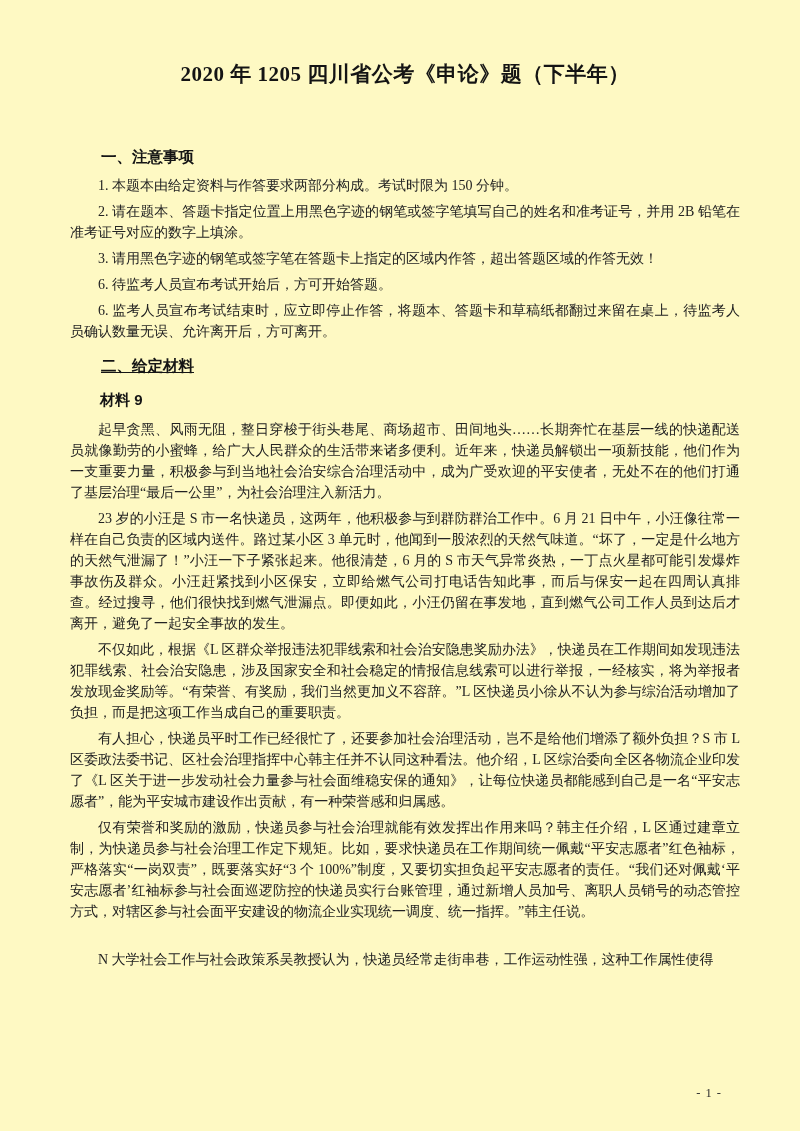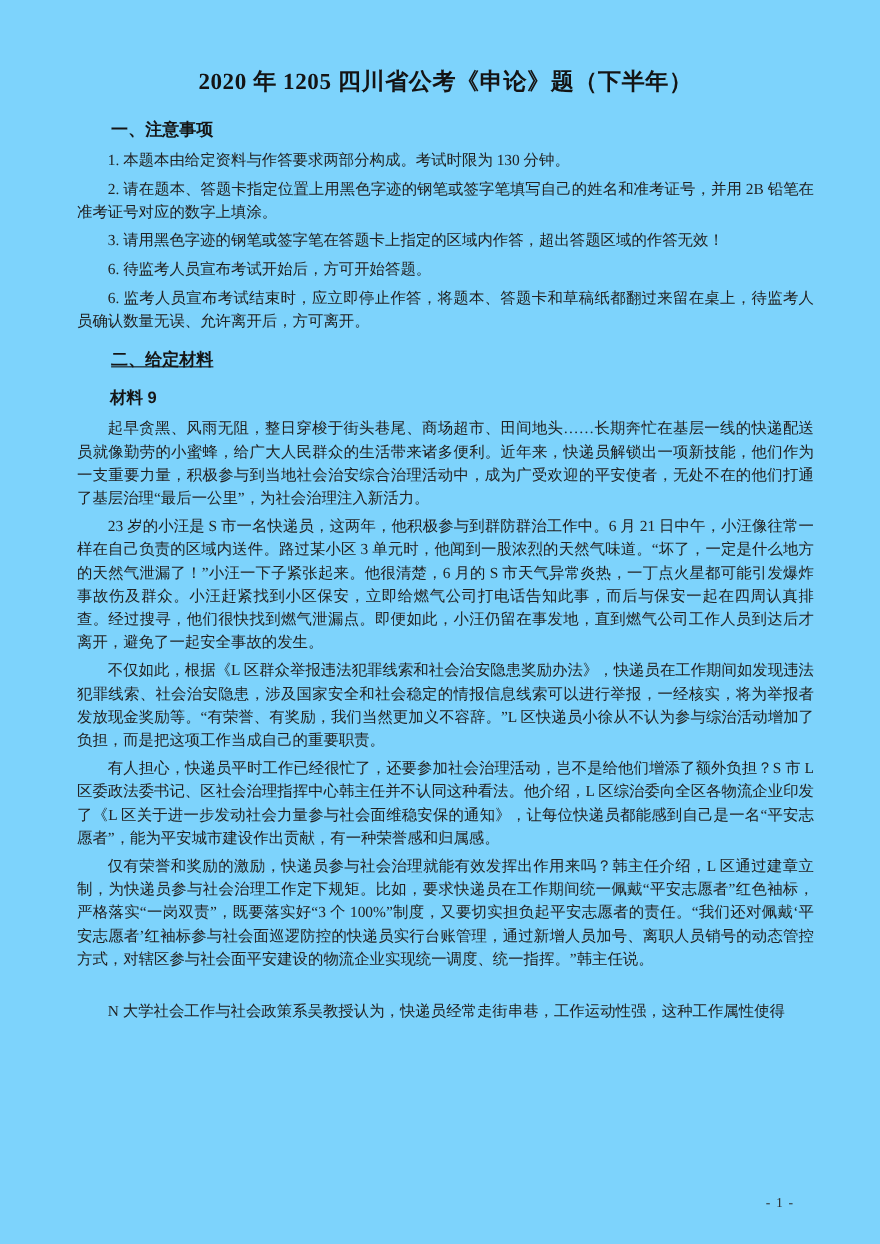--- a/index.html
+++ b/index.html
@@ -6,21 +6,21 @@
     margin: 0;
     padding: 0;
     background: #ffffff;
   }
   .page {
     position: relative;
     width: 800px;
     height: 1131px;
     margin: 0 auto;
     box-sizing: border-box;
-    background: #7dd3fc;
+    background: #fef9c3;
     padding: 50px 60px 0 70px;
     font-family: "Liberation Serif", "DejaVu Serif", serif;
     color: #1f1f1f;
     overflow: hidden;
   }
   .title {
     font-size: 21px;
     font-weight: 600;
     letter-spacing: 0.5px;
     text-align: center;
@@ -29,21 +29,21 @@
   }
   .sec-heading {
     font-family: "Liberation Sans", "DejaVu Sans", sans-serif;
     font-size: 15.5px;
     font-weight: bold;
     color: #151515;
     text-indent: 2em;
     margin: 0 0 7px 0;
   }
   .sec-heading.notice {
-    margin-top: 20px;
+    margin-top: 59px;
   }
   .sec-heading.materials {
     margin-top: 14px;
     text-decoration: underline;
   }
   .material-heading {
     font-family: "Liberation Sans", "DejaVu Sans", sans-serif;
     font-size: 15px;
     font-weight: bold;
     color: #151515;
@@ -72,21 +72,21 @@
 </style>
 </head>
 <body>
 
 <div class="page">
 
   <h1 class="title">2020 年 1205 四川省公考《申论》题（下半年）</h1>
 
   <section>
     <h2 class="sec-heading notice">一、注意事项</h2>
-    <p class="body-text">1. 本题本由给定资料与作答要求两部分构成。考试时限为 130 分钟。</p>
+    <p class="body-text">1. 本题本由给定资料与作答要求两部分构成。考试时限为 150 分钟。</p>
     <p class="body-text">2. 请在题本、答题卡指定位置上用黑色字迹的钢笔或签字笔填写自己的姓名和准考证号，并用 2B 铅笔在准考证号对应的数字上填涂。</p>
     <p class="body-text">3. 请用黑色字迹的钢笔或签字笔在答题卡上指定的区域内作答，超出答题区域的作答无效！</p>
     <p class="body-text">6. 待监考人员宣布考试开始后，方可开始答题。</p>
     <p class="body-text">6. 监考人员宣布考试结束时，应立即停止作答，将题本、答题卡和草稿纸都翻过来留在桌上，待监考人员确认数量无误、允许离开后，方可离开。</p>
   </section>
 
   <section>
     <h2 class="sec-heading materials">二、给定材料</h2>
     <h3 class="material-heading">材料 9</h3>
     <p class="body-text">起早贪黑、风雨无阻，整日穿梭于街头巷尾、商场超市、田间地头……长期奔忙在基层一线的快递配送员就像勤劳的小蜜蜂，给广大人民群众的生活带来诸多便利。近年来，快递员解锁出一项新技能，他们作为一支重要力量，积极参与到当地社会治安综合治理活动中，成为广受欢迎的平安使者，无处不在的他们打通了基层治理“最后一公里”，为社会治理注入新活力。</p>

